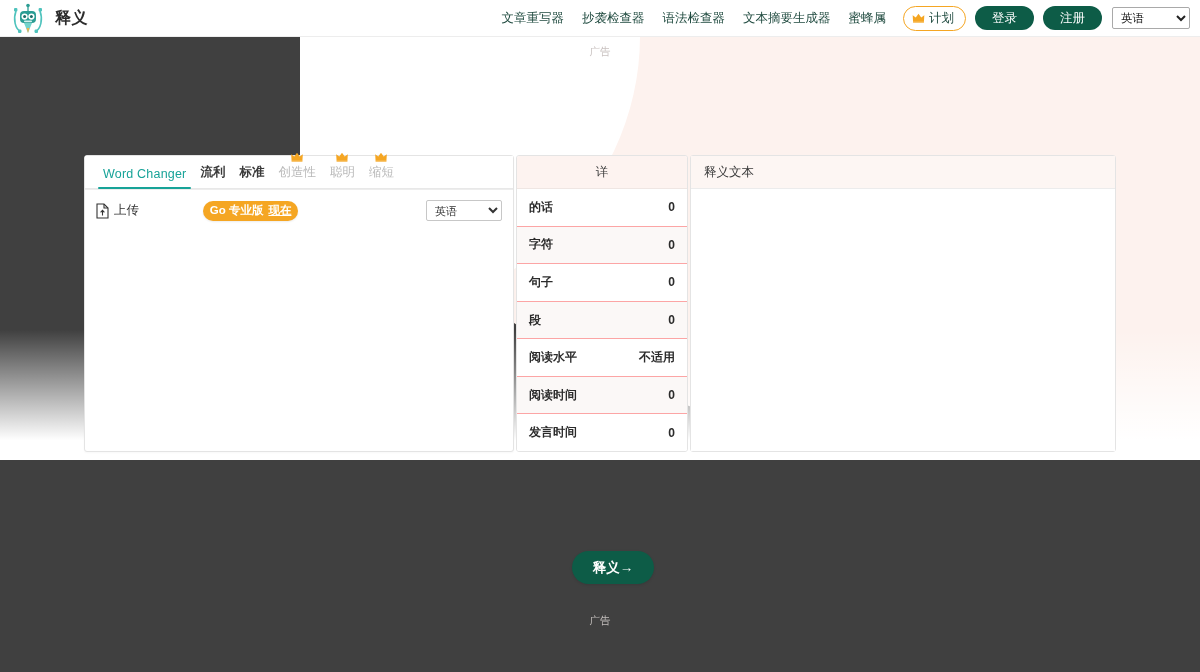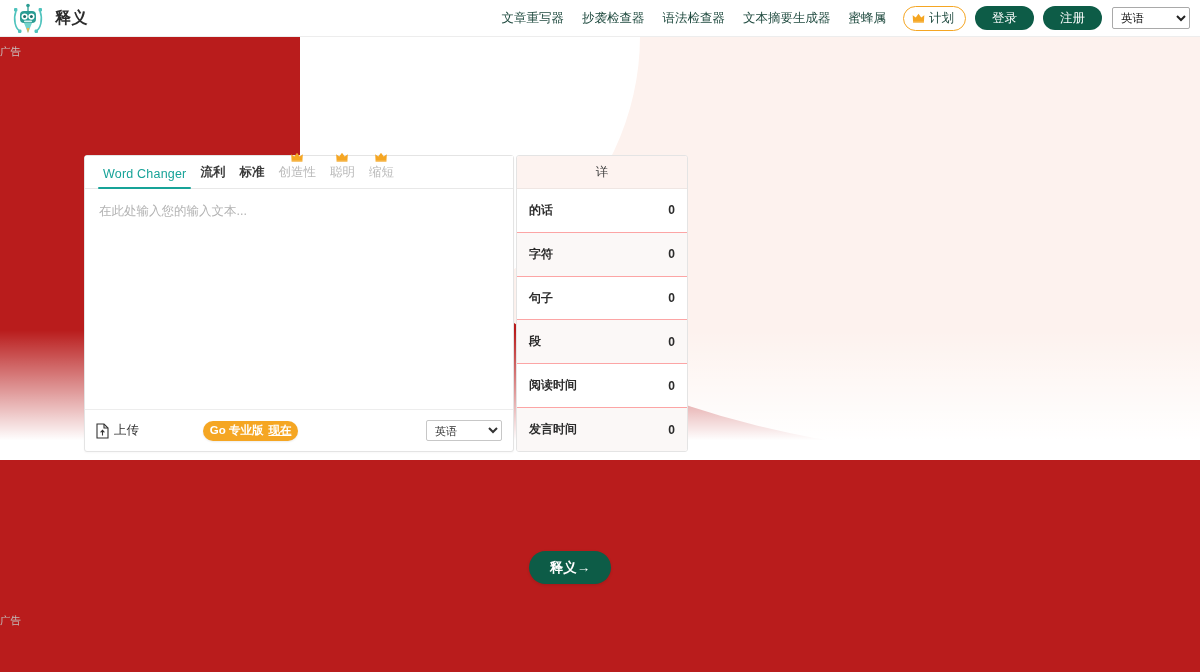--- a/index.html
+++ b/index.html
@@ -5,21 +5,21 @@
 <style>
   * { box-sizing: border-box; }
   html, body {
     margin: 0; padding: 0;
     width: 1200px; height: 672px;
     overflow: hidden;
     background: #ffffff;
     font-family: "Liberation Sans", "DejaVu Sans", sans-serif;
     -webkit-font-smoothing: antialiased;
   }
-  #page { position: relative; width: 1200px; height: 672px; background: #b91c1c; overflow: hidden; }
+  #page { position: relative; width: 1200px; height: 672px; background: #404040; overflow: hidden; }
 
   
   .bg-blob {
     position: absolute;
     top: 36px; left: 330px;
     width: 1100px; height: 420px;
     background: #fdf2ee;
     border-radius: 0 0 0 62% / 0 0 0 100%;
     z-index: 0;
   }
@@ -76,21 +76,21 @@
     margin-left: 10px; height: 22px; width: 78px;
     font-size: 11.5px; color: #222;
     font-family: "Liberation Sans", sans-serif;
     border: 1px solid #a9a9a9; border-radius: 2px;
     background: #fff; padding-left: 4px; cursor: pointer;
   }
 
   
   .ad-label {
     position: absolute; left: 0; width: 1200px;
-    text-align: left; font-size: 10.5px; color: #c9c2c0;
+    text-align: center; font-size: 10.5px; color: #c9c2c0;
     z-index: 5; user-select: none;
   }
   .ad-top { top: 45px; }
   .ad-bottom { top: 614px; color: #c2bdbb; }
 
   
   .workspace {
     position: absolute; z-index: 6;
     left: 84px; top: 155px;
     width: 1032px; height: 297px;
@@ -212,21 +212,21 @@
   }
   .cap-text { font-size: 10.5px; color: #2b2b2b; margin-left: 9px; }
   .cap-brand { margin-left: auto; text-align: center; }
   .cap-logo { width: 25px; height: 25px; display: block; margin: 0 auto; }
   .cap-name { font-size: 6.5px; color: #9aa0a6; letter-spacing: .3px; margin-top: 1px; }
   .cap-fine { font-size: 5.5px; color: #9aa0a6; margin-top: 0px; }
 
   
   .cta {
     position: absolute; z-index: 6;
-    left: 529px; top: 551px;
+    left: 572px; top: 551px;
     width: 82px; height: 33px;
     background: #0d5c47; color: #fff;
     border: none; border-radius: 17px;
     font-size: 13.5px; font-weight: 700;
     font-family: "Liberation Sans", sans-serif;
     cursor: pointer;
     display: flex; align-items: center; justify-content: center;
     box-shadow: 0 1px 3px rgba(0,0,0,.12);
   }
 </style>
@@ -318,21 +318,20 @@
         </div>
         <div class="tab locked">
           <svg class="tab-crown" viewBox="0 0 14 11">
             <path d="M1 9 L0.6 2.4 L4 5 L7 0.8 L10 5 L13.4 2.4 L13 9 Z" fill="#f5a623"></path>
             <rect x="1" y="9" width="12" height="1.6" fill="#f5a623"></rect>
           </svg>
           <span>缩短</span>
         </div>
       </div>
 
-      <div class="editor">在此处输入您的输入文本...</div>
 
       <div class="input-toolbar">
         <div class="upload-btn">
           <svg class="upload-icon" viewBox="0 0 13 16">
             <path d="M1 1 H8 L12 5 V15 H1 Z" fill="none" stroke="#333" stroke-width="1.1"></path>
             <path d="M8 1 V5 H12" fill="none" stroke="#333" stroke-width="1.1"></path>
             <path d="M6.5 12.4 V7.6 M4.6 9.4 L6.5 7.4 L8.4 9.4" fill="none" stroke="#333" stroke-width="1.1"></path>
           </svg>
           <span>上传</span>
         </div>
@@ -360,27 +359,35 @@
       </div>
       <div class="stat-row">
         <span>句子</span>
         <span class="stat-val">0</span>
       </div>
       <div class="stat-row">
         <span>段</span>
         <span class="stat-val">0</span>
       </div>
       <div class="stat-row">
+        <span>阅读水平</span>
+        <span class="stat-val">不适用</span>
+      </div>
+      <div class="stat-row">
         <span>阅读时间</span>
         <span class="stat-val">0</span>
       </div>
       <div class="stat-row">
         <span>发言时间</span>
         <span class="stat-val">0</span>
       </div>
     </div>
 
+    <div class="panel output-panel">
+      <div class="output-head">释义文本</div>
+      <div class="output-body"></div>
+    </div>
   </div>
 
 
   <button class="cta">释义→</button>
 
 </div>
 
 </body></html>

